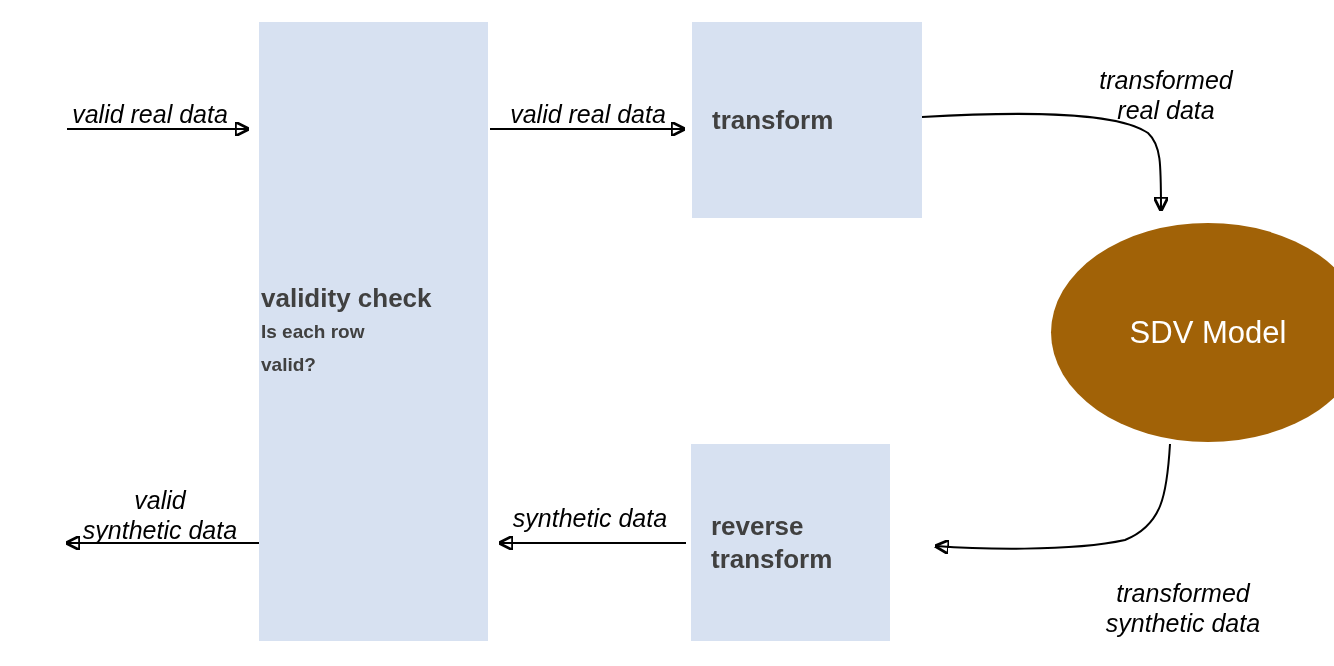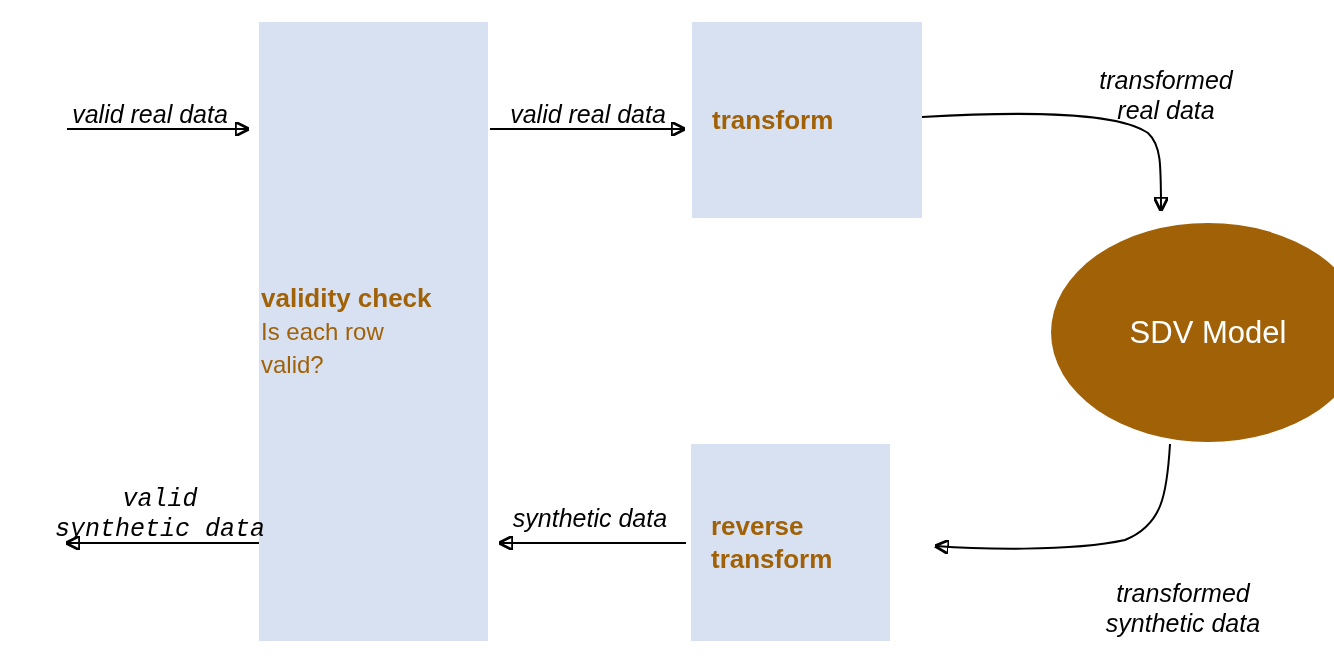--- a/index.html
+++ b/index.html
@@ -27,33 +27,33 @@
     fill: none;
     stroke: #000000;
     stroke-width: 2;
   }
   .box {
     position: absolute;
     background: #d7e1f1;
     display: flex;
     align-items: center;
     box-sizing: border-box;
-    color: #a16207;
+    color: #404040;
   }
   .box-validity   { left: 259px; top: 22px;  width: 229px; height: 619px; padding-left: 2px; }
   .box-transform  { left: 692px; top: 22px;  width: 230px; height: 196px; padding-left: 20px; }
   .box-reverse    { left: 691px; top: 444px; width: 199px; height: 197px; padding-left: 20px; }
   .node-title {
     font-weight: bold;
     font-size: 26px;
     line-height: 33px;
   }
   .node-sub {
-    font-weight: normal;
-    font-size: 24px;
+    font-weight: bold;
+    font-size: 19px;
     line-height: 33px;
     white-space: pre-line;
   }
   .pre { white-space: pre-line; }
   .ellipse {
     position: absolute;
     left: 1051px;
     top: 223px;
     width: 314px;
     height: 219px;
@@ -73,21 +73,21 @@
     color: #000000;
     text-align: center;
     white-space: pre-line;
     margin-top: 15px;
   }
   .lbl-input        { left: 30px;   top: 84px;  width: 240px; }
   .lbl-valid-real-2 { left: 468px;  top: 84px;  width: 240px; }
   .lbl-trans-real   { left: 1046px; top: 50px;  width: 240px; }
   .lbl-trans-synth  { left: 1053px; top: 563px; width: 260px; }
   .lbl-synth        { left: 470px;  top: 488px; width: 240px; }
-  .lbl-out-synth    { left: 40px;   top: 470px; width: 240px; font-family: Liberation Mono, monospace; }
+  .lbl-out-synth    { left: 40px;   top: 470px; width: 240px; }
 </style>
 </head>
 <body>
 
 <div class="canvas">
 
   <svg class="arrows" viewBox="0 0 1334 666" xmlns="http://www.w3.org/2000/svg">
     <defs>
       <marker id="arr" viewBox="0 0 10 10" refX="9" refY="5" markerWidth="7" markerHeight="7" orient="auto-start-reverse">
         <path d="M 0 0 L 10 5 L 0 10 z" fill="#000000" stroke="none"></path>

